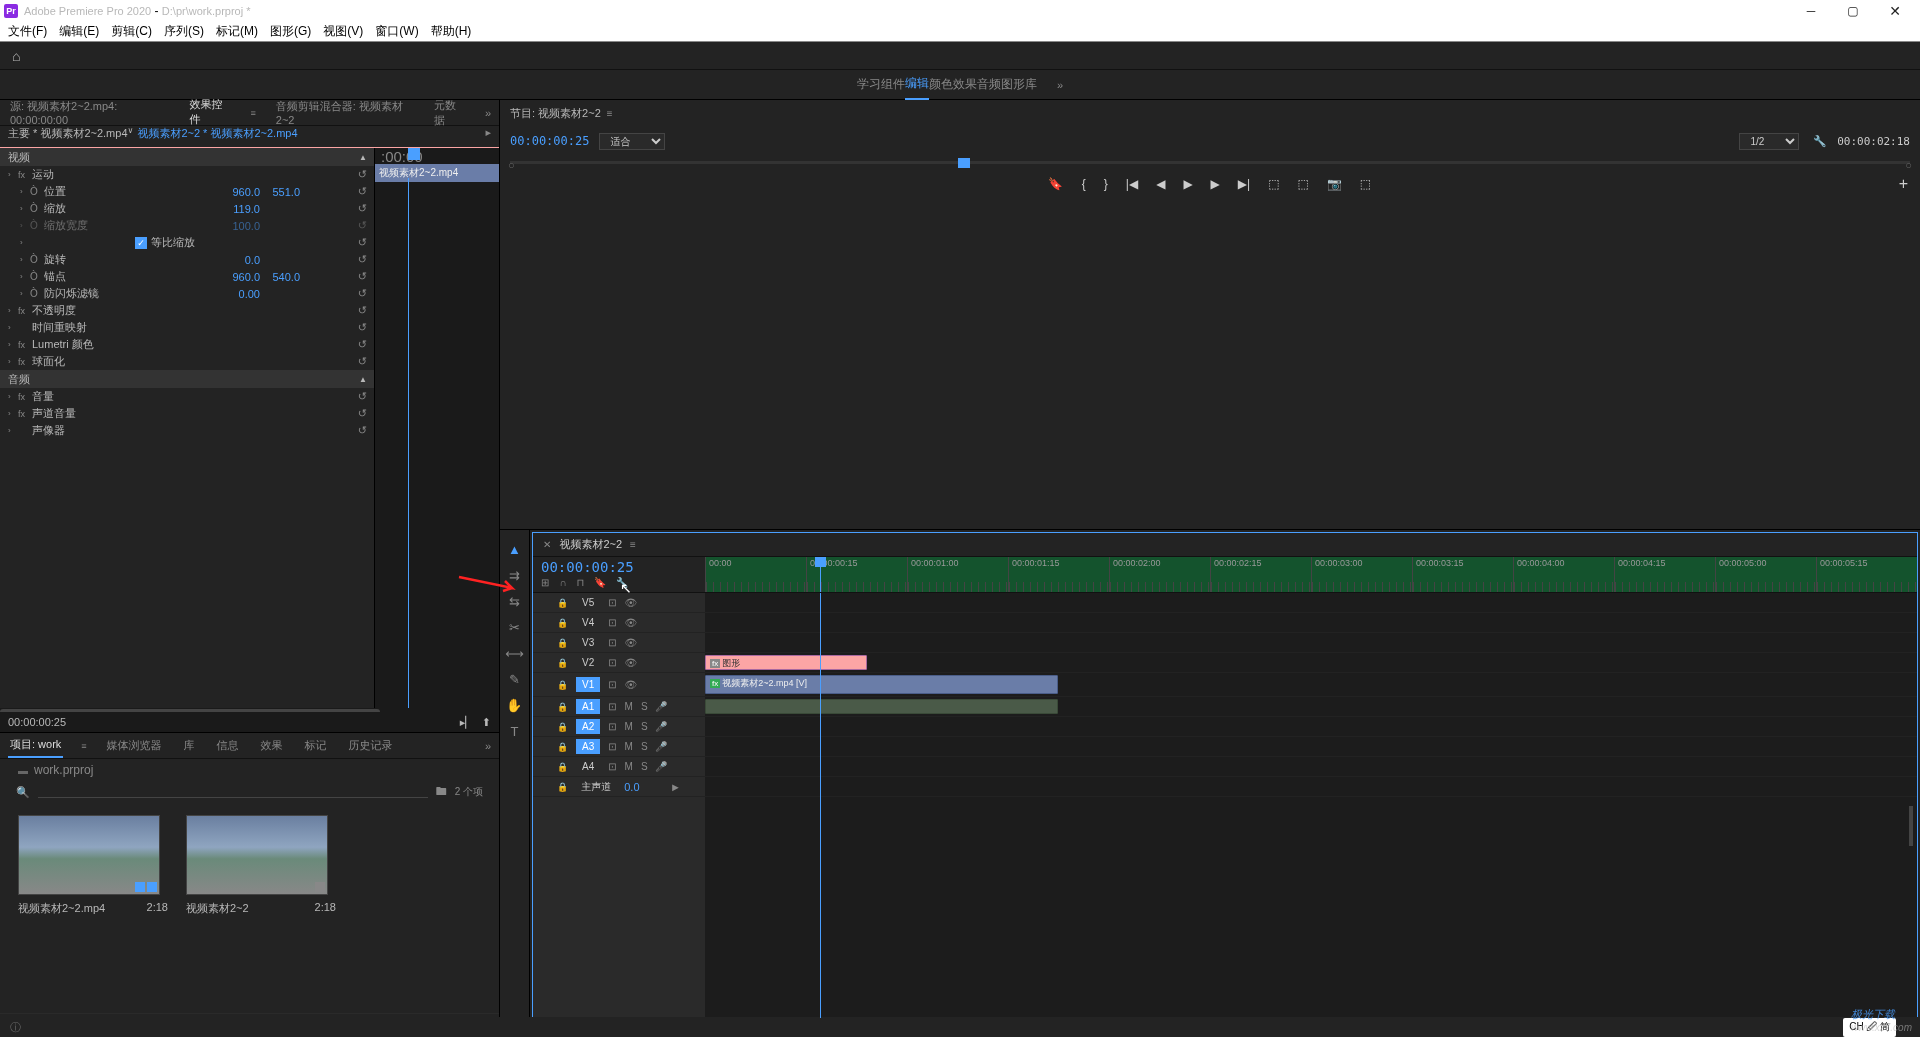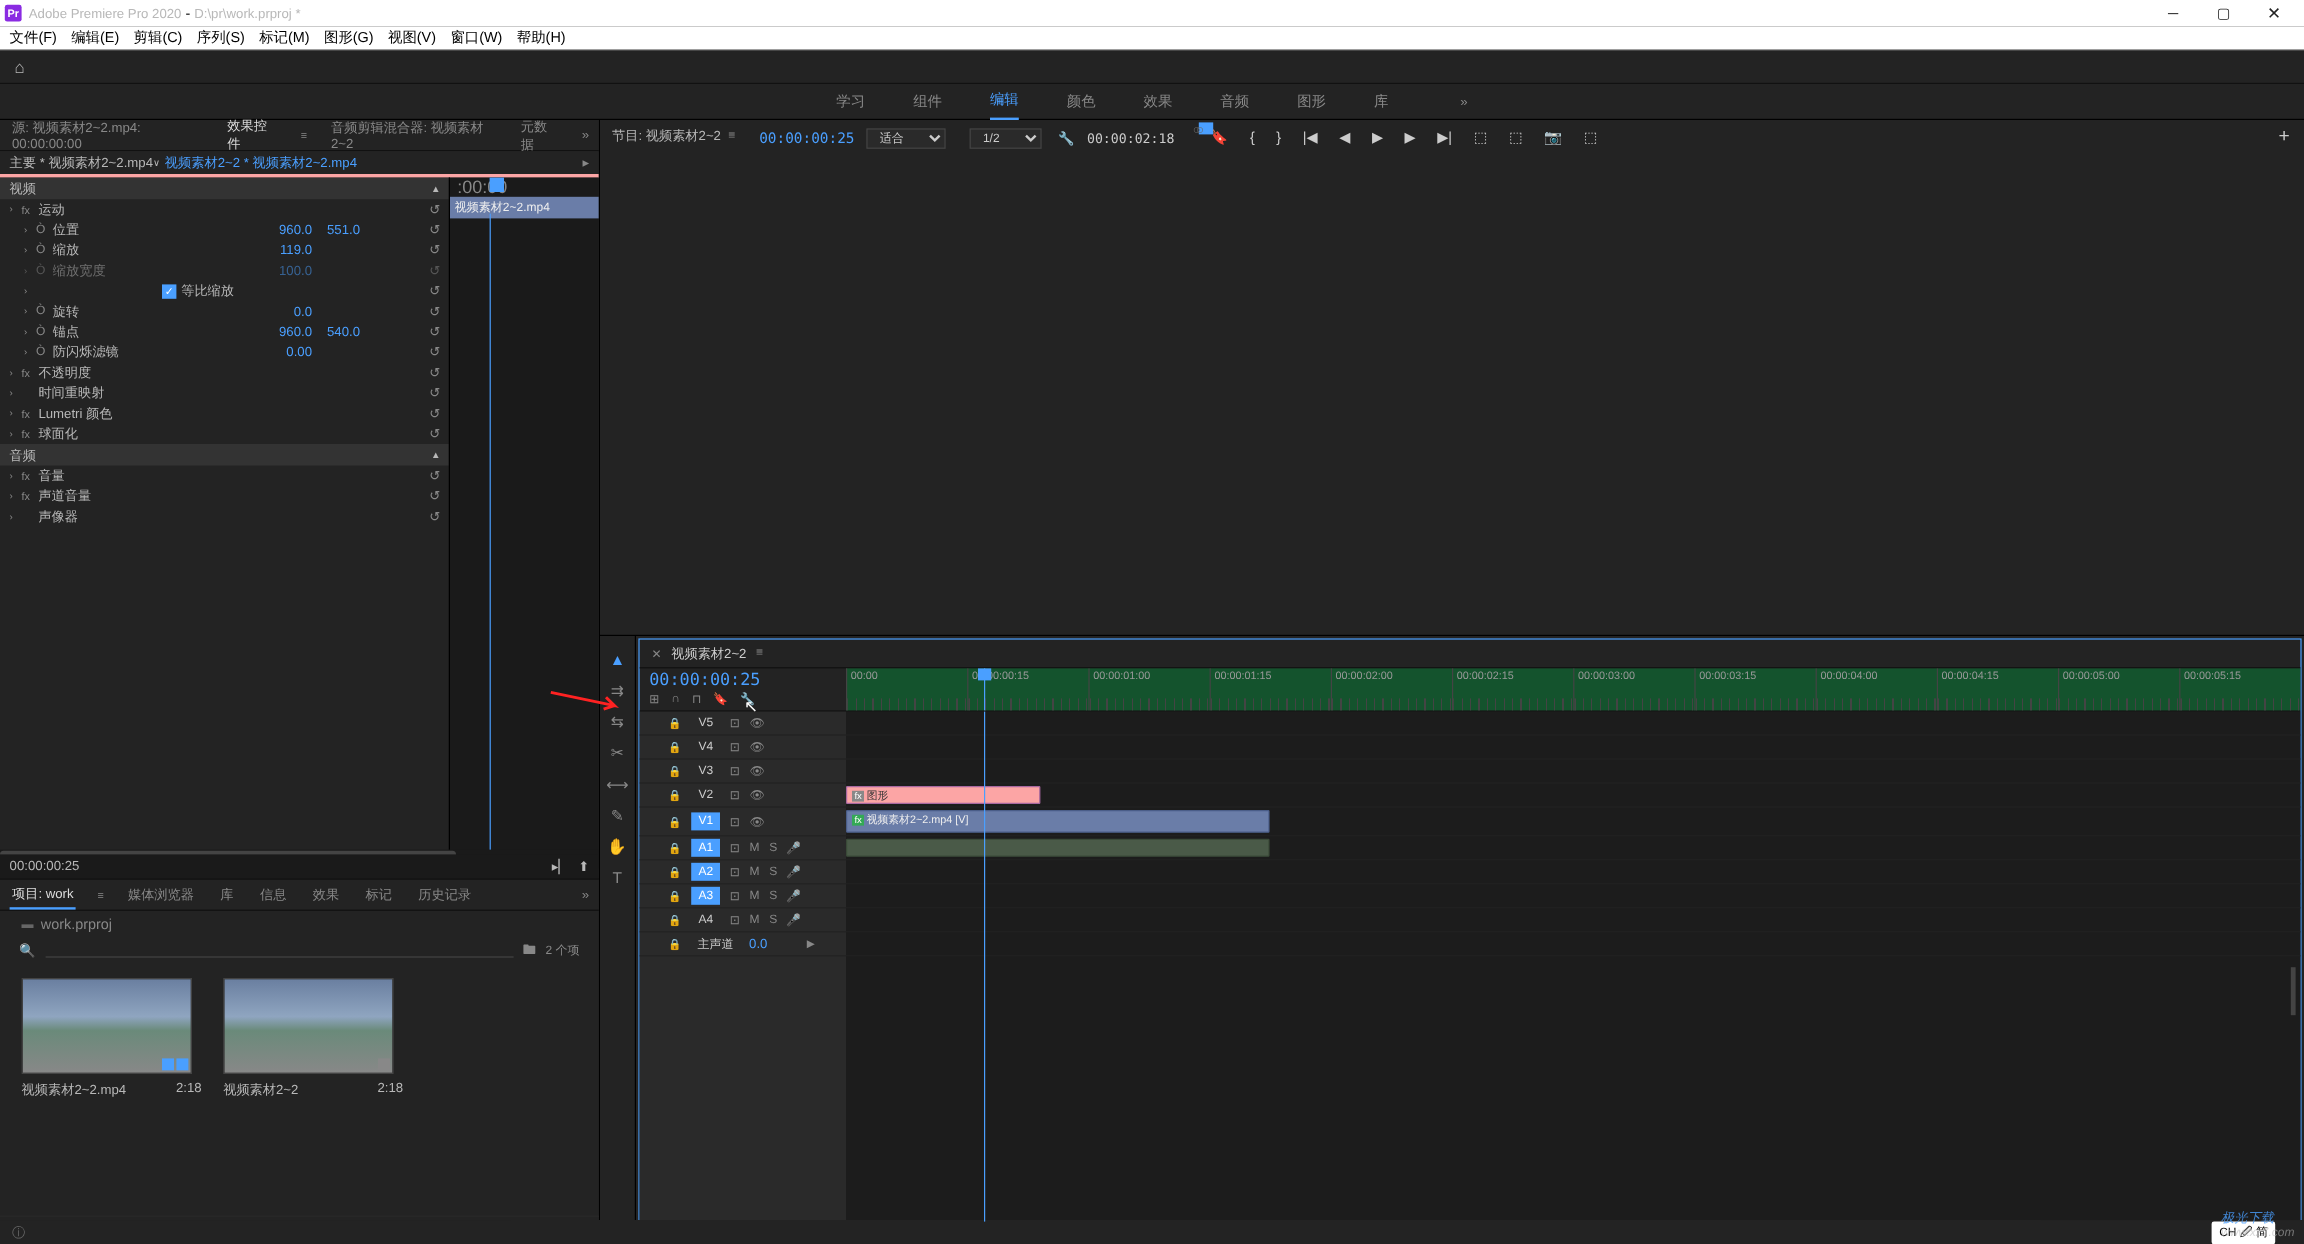--- a/index.html
+++ b/index.html
@@ -7,33 +7,33 @@
 .titlebar{height:22px;background:#fff;display:flex;align-items:center;padding:0 4px;color:#000}
 .titlebar-icon{width:14px;height:14px;background:#8a2be2;border-radius:2px;margin-right:6px;display:flex;align-items:center;justify-content:center;color:#fff;font-size:9px;font-weight:bold}
 .titlebar-title{color:#000;font-size:12px}
 .window-controls{margin-left:auto;display:flex}
 .window-btn{width:42px;height:22px;display:flex;align-items:center;justify-content:center;color:#222;font-size:12px}
 .window-btn.close{font-size:14px}
 .menubar{height:20px;background:#fff;display:flex;align-items:center;padding:0 4px;gap:4px;border-bottom:1px solid #888}
 .menubar-item{color:#000;font-size:12px;padding:0 4px;cursor:pointer}
 .toolbar{height:28px;background:#232323;display:flex;align-items:center;padding:0 12px;border-bottom:1px solid #111}
 .home-icon{color:#b8b8b8;font-size:14px}
-.workspace-tabs{height:30px;background:#232323;display:flex;align-items:center;justify-content:center;gap:40px;border-bottom:1px solid #000}
+.workspace-tabs{height:30px;background:#232323;display:flex;align-items:center;justify-content:center;border-bottom:1px solid #000}
 .ws-tab{color:#888;font-size:12px;cursor:pointer;padding:6px 0}
 .ws-tab.active{color:#4a9fff;border-bottom:2px solid #4a9fff}
 .ws-more{color:#888;margin-left:20px;cursor:pointer}
 .main{display:flex;height:calc(100% - 100px)}
 .left-col{width:500px;display:flex;flex-direction:column;border-right:1px solid #000}
 .right-col{flex:1;display:flex;flex-direction:column}
 .panel-tabs{height:26px;background:#232323;display:flex;align-items:center;padding:0 8px;gap:18px;border-bottom:1px solid #111}
 .panel-tab{color:#888;font-size:11px;cursor:pointer;padding:4px 2px}
 .panel-tab.active{color:#ddd;border-bottom:2px solid #4a9fff}
 .panel-tabs .arrow{margin-left:auto;color:#888;cursor:pointer}
 .effect-controls{flex:1;background:#232323;overflow:hidden;position:relative}
-.ec-header{height:22px;display:flex;align-items:center;padding:0 8px;color:#888;border-bottom:3px solid #fca5a5}
+.ec-header{height:22px;display:flex;align-items:flex-start;padding:0 8px;color:#888;border-bottom:1px solid #fca5a5}
 .ec-header .blue{color:#4a9fff;margin-left:4px}
 .ec-header .play-arrow{margin-left:auto;color:#888}
 .ec-timeline-area{position:absolute;right:0;top:22px;width:125px;height:calc(100% - 30px);background:#1a1a1a;border-left:1px solid #000}
 .ec-marker{position:absolute;top:0;left:33px;width:12px;height:12px;background:#4a9fff}
 .ec-clip-label{position:absolute;top:16px;left:0;right:0;height:18px;background:#6a7da8;color:#eee;padding:2px 4px;font-size:10px}
 .ec-playhead{position:absolute;top:30px;bottom:8px;left:33px;width:1px;background:#4a9fff}
 .ec-props{width:375px;font-size:11px}
 .ec-section{height:18px;display:flex;align-items:center;padding:0 8px;background:#333;color:#b8b8b8}
 .ec-section .tri{margin-left:auto;font-size:8px}
 .ec-row{height:17px;display:flex;align-items:center;padding:0 8px;position:relative}
@@ -60,21 +60,21 @@
 .proj-thumbs{flex:1;display:flex;gap:18px;padding:12px 18px}
 .thumb-item{width:150px}
 .thumb-img{width:142px;height:80px;background:linear-gradient(180deg,#6a7fa0 0%,#8fa5c0 40%,#6a8a7a 55%,#888 100%);border:1px solid #444;position:relative}
 .thumb-img .badges{position:absolute;bottom:2px;right:2px;display:flex;gap:2px}
 .thumb-img .badge{width:10px;height:10px;background:#4a9fff}
 .thumb-label{display:flex;justify-content:space-between;margin-top:6px;color:#ccc;font-size:10px}
 .proj-footer{height:24px;display:flex;align-items:center;padding:0 12px;gap:14px;background:#232323;border-top:1px solid #2a2a2a}
 .proj-footer .icon{color:#888;font-size:12px;cursor:pointer}
 .proj-footer .icon.blue{color:#4a9fff}
 .proj-footer .spacer{flex:1}
-.program-panel{height:430px;background:#232323;border-bottom:1px solid #000;display:flex;position:relative}
+.program-panel{height:430px;background:#232323;border-bottom:1px solid #000;display:flex;flex-direction:column;position:relative}
 .program-header{height:26px;display:flex;align-items:center;padding:0 10px;color:#ccc;font-size:11px}
 .program-header .menu-icon{margin-left:6px;color:#888;font-size:10px}
 .program-view{flex:1;display:flex;align-items:center;justify-content:center;background:#1a1a1a;position:relative}
 .video-canvas{width:574px;height:322px;background:linear-gradient(180deg,#a8b8d8 0%,#c8d4e8 18%,#d8c8d0 28%,#a898b0 38%,#786888 45%,#6a7a8a 52%,#5a6a6a 75%,#4a5a5a 100%);position:relative;overflow:hidden}
 .city-layer{position:absolute;bottom:0;left:0;right:0;height:60%;background:linear-gradient(180deg,transparent,#555 30%,#4a5a4a);opacity:0.6}
 .buildings{position:absolute;bottom:30%;left:10%;right:30%;height:35%;display:flex;align-items:flex-end;gap:2px}
 .bld{background:#334;flex:1}
 .text-overlay{position:absolute;bottom:22px;left:50%;transform:translateX(-50%);color:#fff;font-size:24px;text-shadow:0 0 4px #000}
 .program-controls{height:30px;display:flex;align-items:center;padding:0 10px;gap:10px}
 .timecode{color:#4a9fff;font-size:12px;font-family:monospace}

